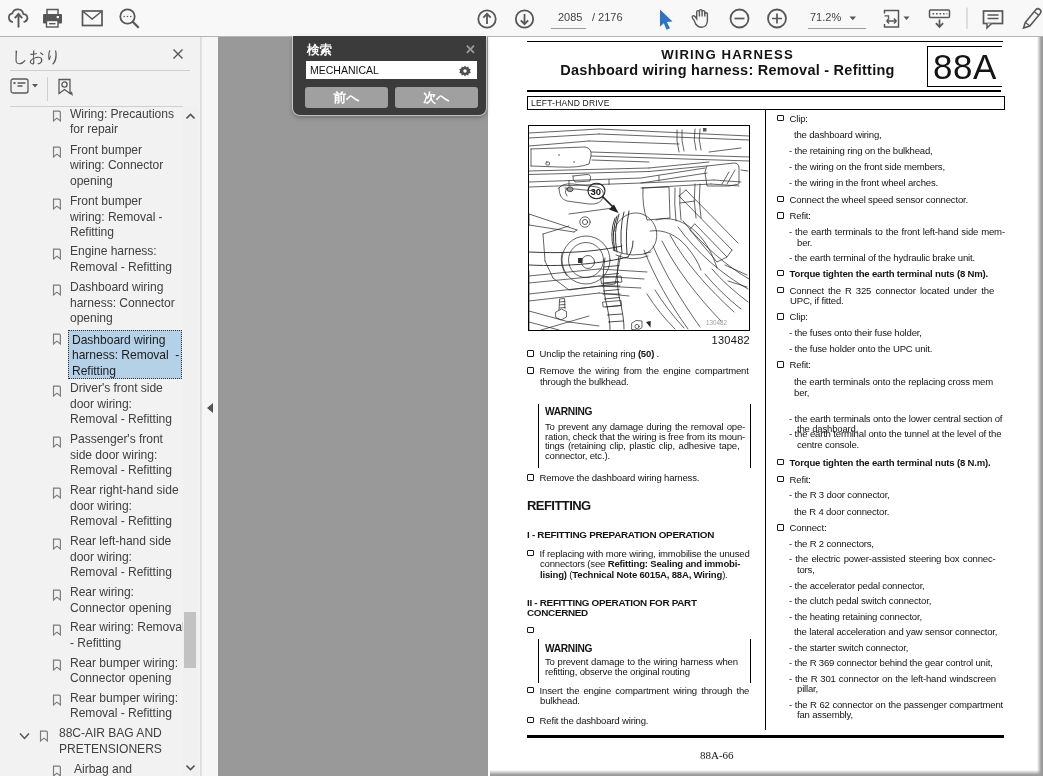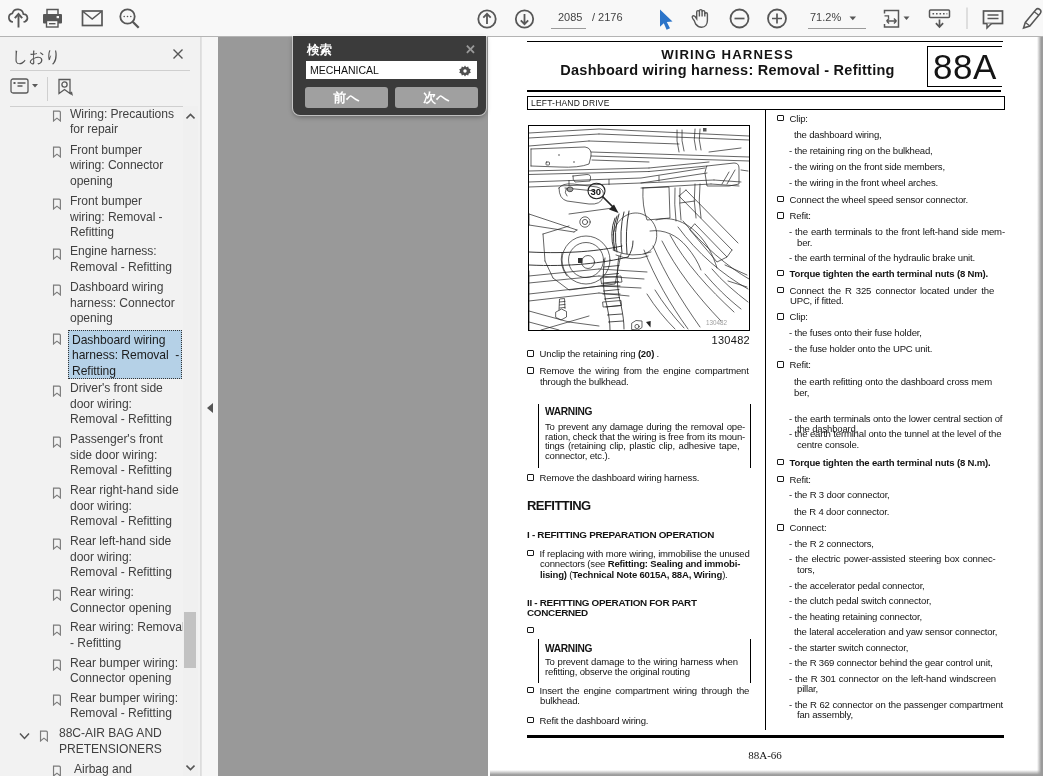--- a/index.html
+++ b/index.html
@@ -49,21 +49,21 @@
 </div>
 
 <div class="pg hr" style="left:527px;top:41px;width:476px;height:1px"></div>
 <div class="pg" style="left:560px;top:47.8px;width:335px;text-align:center;font-weight:bold;font-size:13.2px;letter-spacing:1.1px;line-height:1">WIRING HARNESS</div>
 <div class="pg" style="left:560px;top:63.3px;width:335px;text-align:center;font-weight:bold;font-size:14.5px;letter-spacing:0.25px;line-height:1">Dashboard wiring harness: Removal - Refitting</div>
 <div class="pg" style="left:927px;top:46px;width:74px;height:39px;border-left:1.5px solid #000;border-top:1.5px solid #000;border-bottom:1.5px solid #000;text-align:center;font-weight:normal;font-size:35px;line-height:39px;letter-spacing:0.5px">88A</div>
 <div class="pg hr" style="left:527px;top:89.5px;width:474px;height:2.5px"></div>
 <div class="pg" style="left:527px;top:95.5px;width:476px;height:12px;border:1px solid #000;font-size:8.5px;line-height:12px;letter-spacing:0.2px"><span style="margin-left:3px">LEFT-HAND DRIVE</span></div>
 <div class="pg hr" style="left:765px;top:109.5px;width:1px;height:620px"></div>
 <div class="pg hr" style="left:527px;top:735px;width:477px;height:3px"></div>
-<div class="pg" style="left:700px;top:749px;width:130px;text-align:center;font-family:'Liberation Serif',serif;font-size:11px">88A-66</div>
+<div class="pg" style="left:700px;top:749px;width:130px;font-family:'Liberation Serif',serif;font-size:11px">88A-66</div>
 
 <div class="pg" style="left:528px;top:125px;width:220px;height:204px;border:1.7px solid #000">
 <svg width="220" height="204" viewBox="0 0 220 204" fill="none" stroke="#222" stroke-width="0.7" stroke-linecap="round">
 
   <path d="M0 7 L70 3 L220 10 M0 12 L70 8 M70 8 L220 14 M0 20 L60 15 M60 15 L150 18"></path>
 
   <path d="M2 23 L56 21 Q63 22 62 30 L60 38 Q50 42 30 41 L2 40 M2 23 L2 40"></path>
   <circle cx="30" cy="29" r="0.7" fill="#222" stroke="none"></circle>
   <circle cx="45" cy="36" r="0.7" fill="#222" stroke="none"></circle>
   <rect x="17" y="36" width="3.5" height="3" rx="0.7"></rect>
@@ -134,21 +134,21 @@
 
   <path d="M103 197 l4 -2.5 6 0.5 0 6.5 -4 2.5 -6 -0.5 z"></path>
       <circle cx="108" cy="200.5" r="2.1"></circle>
   <path d="M117 196 l4.5 5.5 0.2 -6.5 z" fill="#222" stroke="none"></path>
   <text x="177" y="199" font-size="6.3" fill="#a0a0a0" stroke="none" font-family="Liberation Sans">130482</text>
   <text x="61.5" y="69" font-size="9.5" font-weight="bold" fill="#111" stroke="none" font-family="Liberation Sans">30</text>
 </svg>
 </div>
 <div class="pg" style="left:650px;top:334px;width:100px;text-align:right;letter-spacing:0.3px;font-size:11px">130482</div>
 
-<div class="pg t li" style="left:527px;top:349.2px;width:230px"><span class="bk"></span>Unclip the retaining ring <b>(20)</b> .</div>
+<div class="pg t li" style="left:527px;top:349.2px;width:230px"><span class="bk"></span>Unclip the retaining ring <b>(50)</b> .</div>
 <div class="pg t li" style="left:527px;top:366.2px;width:230px"><span class="bk"></span><span style="word-spacing:1.8px">Remove the wiring from the engine compartment</span><br>through the bulkhead.</div>
 
 <div class="pg w" style="left:538px;top:404px;width:211px;height:64px"></div>
 <div class="pg" style="left:545px;top:406.6px;font-weight:bold;font-size:10.2px;letter-spacing:-0.3px;line-height:1">WARNING</div>
 <div class="pg t" style="left:545px;top:421.6px;line-height:9.9px"><span style="word-spacing:0.7px">To prevent any damage during the removal ope-</span><br><span style="word-spacing:0.1px">ration, check that the wiring is free from its moun-</span><br><span style="word-spacing:1.2px">tings (retaining clip, plastic clip, adhesive tape,</span><br>connector, etc.).</div>
 
 <div class="pg t li" style="left:527px;top:473.4px;width:230px"><span class="bk"></span>Remove the dashboard wiring harness.</div>
 
 <div class="pg" style="left:527px;top:499.3px;font-weight:bold;font-size:13px;letter-spacing:-0.55px;line-height:1">REFITTING</div>
 <div class="pg" style="left:527px;top:529.6px;font-weight:bold;font-size:9.9px;letter-spacing:-0.3px;line-height:1">I - REFITTING PREPARATION OPERATION</div>
@@ -173,21 +173,21 @@
 <div class="pg t li" style="left:777px;top:194.7px"><span class="bk"></span>Connect the wheel speed sensor connector.</div>
 <div class="pg t li" style="left:777px;top:211.2px"><span class="bk"></span>Refit:</div>
 <div class="pg t da" style="left:789px;top:227.2px"><span style="word-spacing:0.6px">- the earth terminals to the front left-hand side mem-</span><br>ber.</div>
 <div class="pg t da" style="left:789px;top:252.7px">- the earth terminal of the hydraulic brake unit.</div>
 <div class="pg t li" style="left:777px;top:268.7px"><span class="bk"></span><b>Torque tighten the earth terminal nuts (8 Nm).</b></div>
 <div class="pg t li" style="left:777px;top:285.7px"><span class="bk"></span><span style="word-spacing:1.7px">Connect the R 325 connector located under the</span><br>UPC, if fitted.</div>
 <div class="pg t li" style="left:777px;top:312.2px"><span class="bk"></span>Clip:</div>
 <div class="pg t da" style="left:789px;top:328.2px">- the fuses onto their fuse holder,</div>
 <div class="pg t da" style="left:789px;top:344.2px">- the fuse holder onto the UPC unit.</div>
 <div class="pg t li" style="left:777px;top:360.2px"><span class="bk"></span>Refit:</div>
-<div class="pg t" style="left:794px;top:377.2px"><span style="word-spacing:0.1px">the earth refitting onto the dashboard cross mem</span><br>ber,</div>
+<div class="pg t" style="left:794px;top:377.2px"><span style="word-spacing:0.1px">the earth terminals onto the replacing cross mem</span><br>ber,</div>
 <div class="pg t da" style="left:789px;top:414px"><span style="word-spacing:0.1px">- the earth terminals onto the lower central section of</span><br>the dashboard,</div>
 <div class="pg t da" style="left:789px;top:429.2px"><span style="word-spacing:0.1px">- the earth terminal onto the tunnel at the level of the</span><br>centre console.</div>
 <div class="pg t li" style="left:777px;top:457.7px"><span class="bk"></span><b>Torque tighten the earth terminal nuts (8 N.m).</b></div>
 <div class="pg t li" style="left:777px;top:474.7px"><span class="bk"></span>Refit:</div>
 <div class="pg t da" style="left:789px;top:489.7px">- the R 3 door connector,</div>
 <div class="pg t" style="left:794px;top:507.2px">the R 4 door connector.</div>
 <div class="pg t li" style="left:777px;top:523.2px"><span class="bk"></span>Connect:</div>
 <div class="pg t da" style="left:789px;top:538.7px">- the R 2 connectors,</div>
 <div class="pg t da" style="left:789px;top:554.2px"><span style="word-spacing:0.9px">- the electric power-assisted steering box connec-</span><br>tors,</div>
 <div class="pg t da" style="left:789px;top:580.7px">- the accelerator pedal connector,</div>

